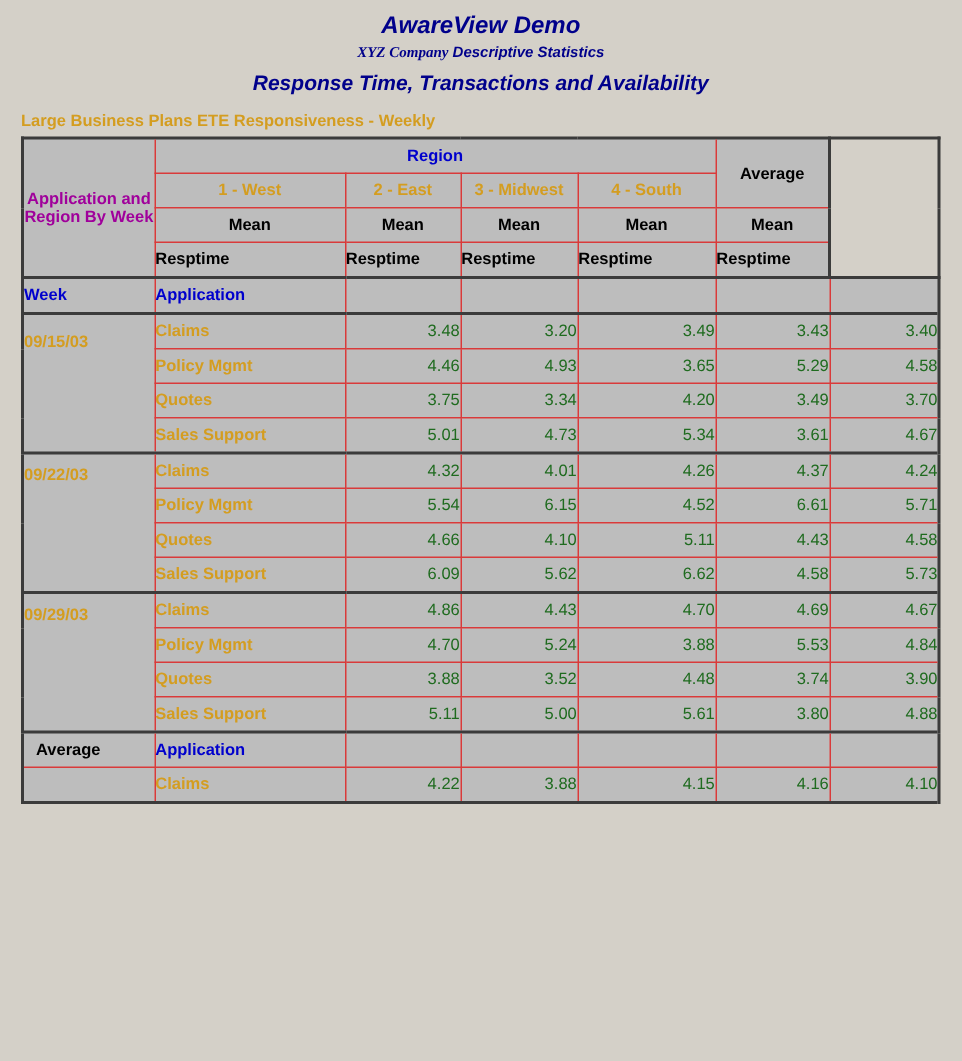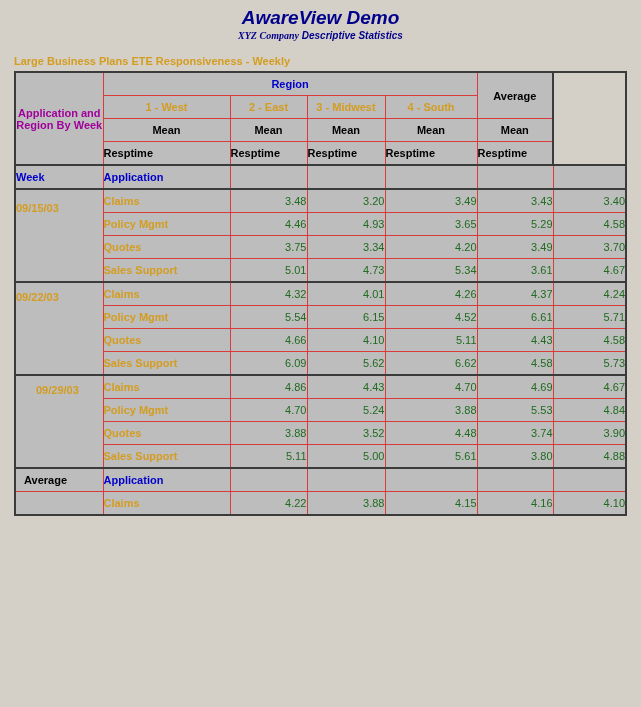--- a/index.html
+++ b/index.html
@@ -13,21 +13,21 @@
     height: 707px;
     position: relative;
     background: #d4d0c8;
     overflow: hidden;
   }
   .titles {
     text-align: center;
     padding-top: 8px;
   }
   .title-main {
-    font-size: 19px;
+    font-size: 16px;
     font-weight: bold;
     font-style: italic;
     color: #00008b;
     line-height: 19px;
   }
   .title-sub1 {
     font-size: 10px;
     font-weight: bold;
     font-style: italic;
     color: #00008b;
@@ -149,20 +149,21 @@
 <body>
 
 <div id="page">
 
   <div class="titles">
     <div class="title-main">AwareView Demo</div>
     <div class="title-sub1">
       <span class="serif">XYZ Company</span>
       <span>Descriptive Statistics</span>
     </div>
+    <div class="title-sub2">Response Time, Transactions and Availability</div>
   </div>
 
   <div class="report-label">Large Business Plans ETE Responsiveness - Weekly</div>
 
   <table class="grid">
     <colgroup>
       <col style="width:88px">
       <col style="width:127px">
       <col style="width:77px">
       <col style="width:78px">
@@ -265,21 +266,21 @@
         </tr>
         <tr>
           <td class="app-cell">Sales Support</td>
           <td class="val-cell">6.09</td>
           <td class="val-cell">5.62</td>
           <td class="val-cell">6.62</td>
           <td class="val-cell">4.58</td>
           <td class="val-cell thick-right">5.73</td>
         </tr>
         <tr>
-          <td rowspan="4" class="week-cell thick-left thick-top" style="vertical-align:top;padding-top:8px;padding-left:20px;">09/29/03</td>
+          <td rowspan="4" class="week-cell thick-left thick-top" style="vertical-align:top;padding-top:8px;">09/29/03</td>
           <td class="app-cell thick-top">Claims</td>
           <td class="val-cell thick-top">4.86</td>
           <td class="val-cell thick-top">4.43</td>
           <td class="val-cell thick-top">4.70</td>
           <td class="val-cell thick-top">4.69</td>
           <td class="val-cell thick-top thick-right">4.67</td>
         </tr>
         <tr>
           <td class="app-cell">Policy Mgmt</td>
           <td class="val-cell">4.70</td>

